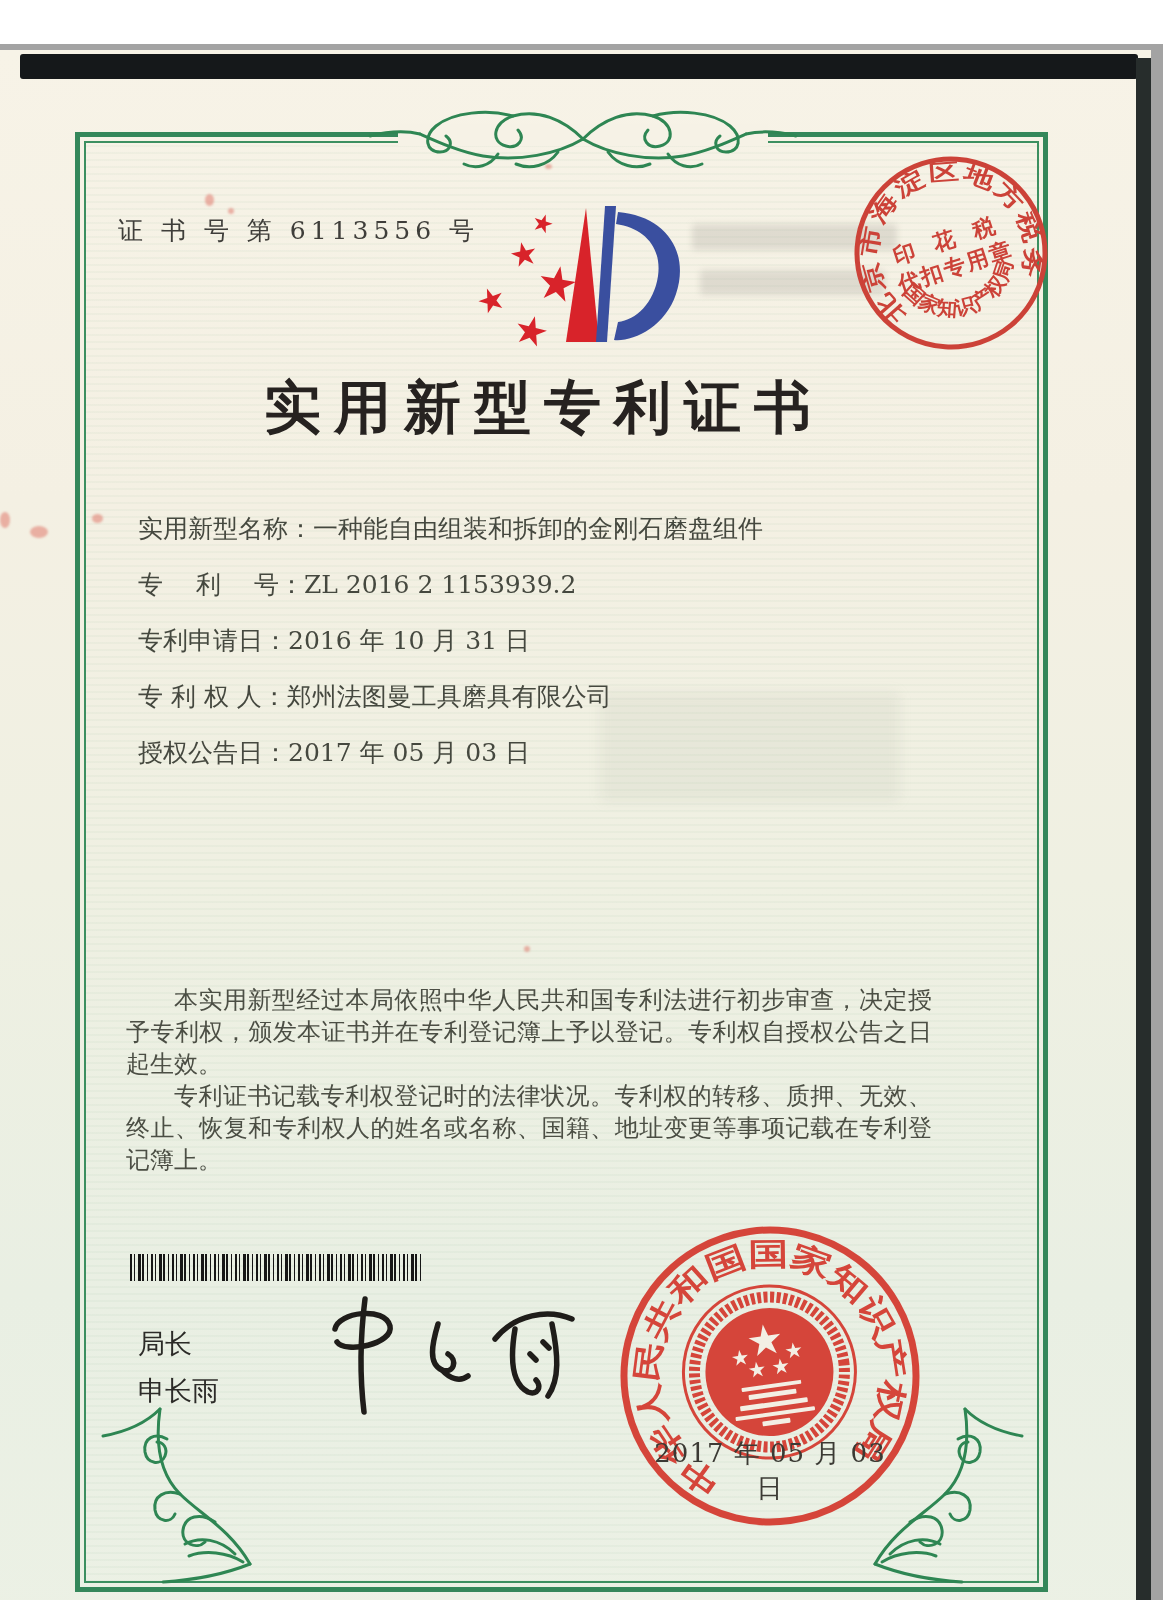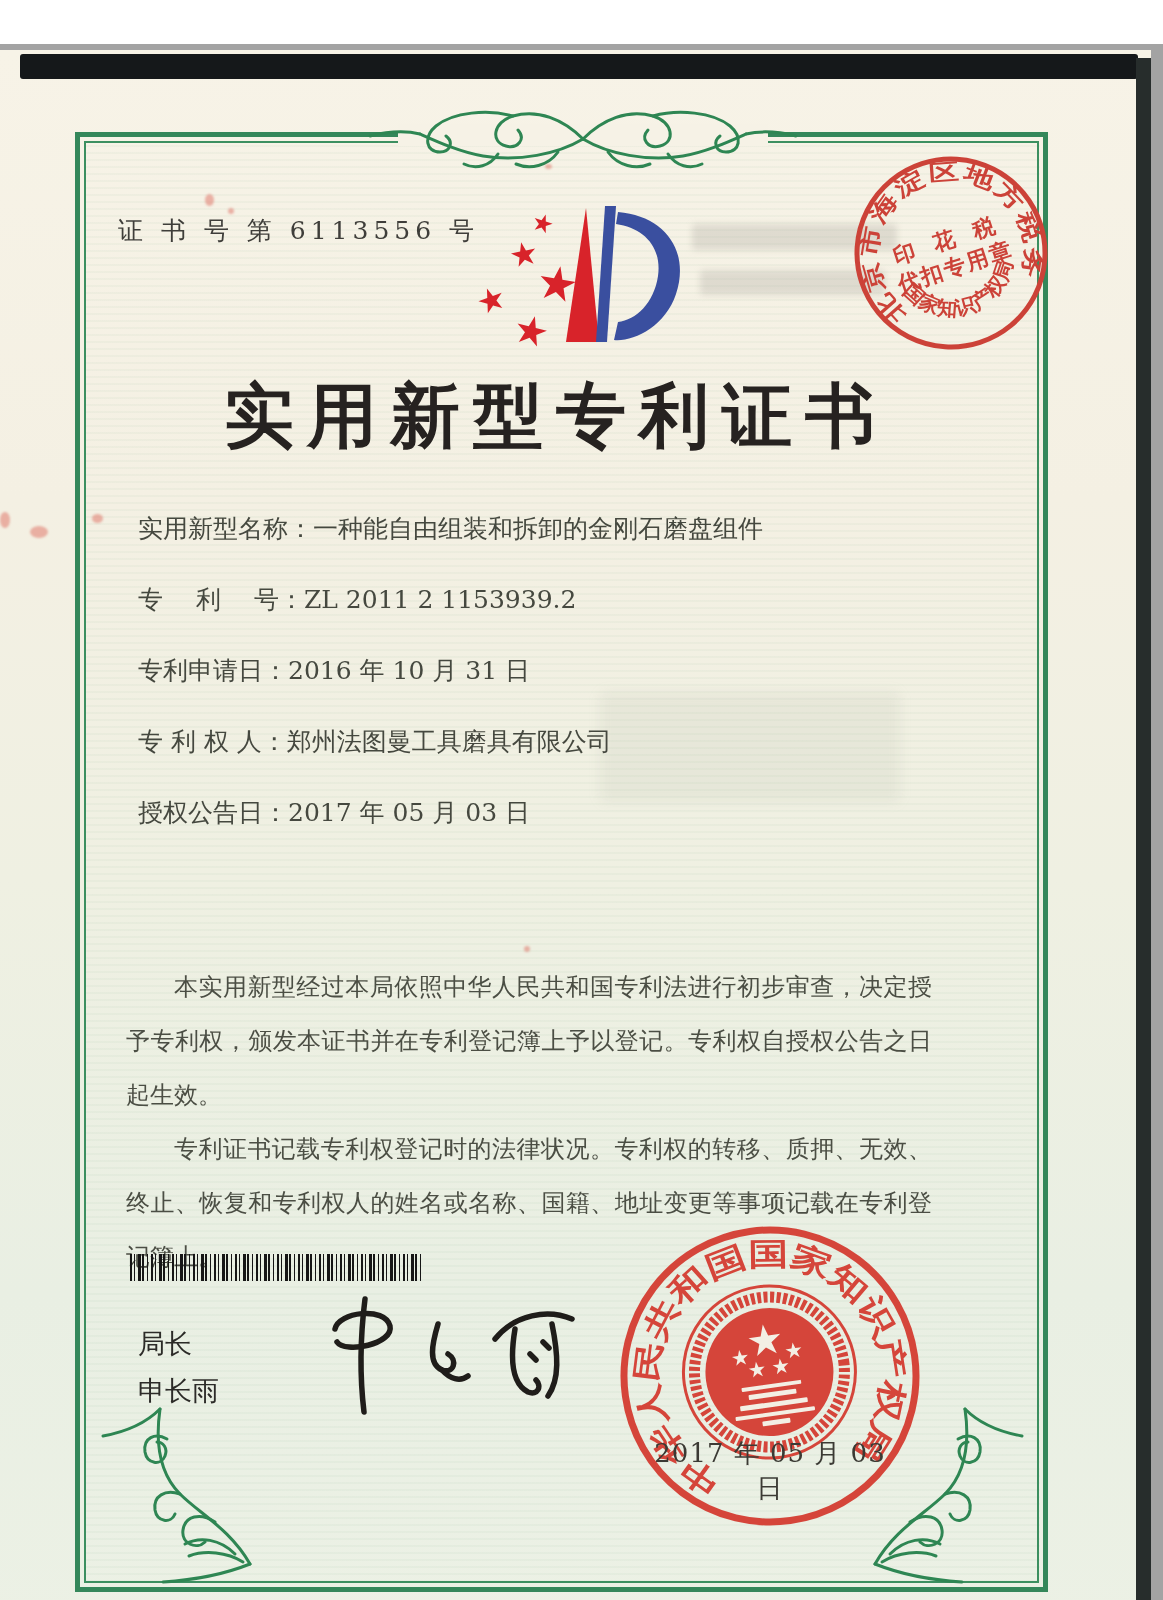--- a/index.html
+++ b/index.html
@@ -16,27 +16,27 @@
   
   .frame-outer{position:absolute;left:75px;top:88px;width:963px;height:1450px;border:5px solid #34875a;}
   .frame-inner{position:absolute;inset:4px;border:2px solid #3c8f60;}
   .inner-tint{position:absolute;left:84px;top:97px;width:956px;height:1441px;
     background:repeating-linear-gradient(0deg,rgba(110,165,125,0.055) 0 2px,rgba(255,255,255,0) 2px 7px);}
 
   .orn{position:absolute;pointer-events:none;}
 
   
   .cert-no{position:absolute;left:118px;top:170px;font-size:25px;letter-spacing:5px;color:#3f3e3a;}
-  .title{position:absolute;left:156px;top:326px;width:800px;text-align:center;
-         font-size:70px;font-weight:bold;letter-spacing:13px;color:#262220;}
-  .fields{position:absolute;left:138px;top:468px;width:780px;display:flex;flex-direction:column;gap:38px;
+  .title{position:absolute;left:144px;top:326px;width:800px;text-align:center;
+         font-size:57px;font-weight:bold;letter-spacing:13px;color:#262220;}
+  .fields{position:absolute;left:138px;top:468px;width:780px;display:flex;flex-direction:column;gap:23px;
           font-size:25px;color:#45483f;}
   .frow{display:flex;line-height:33px;}
   .frow .lbl{white-space:pre;}
-  .paras{position:absolute;left:126px;top:916px;width:806px;font-size:24px;line-height:54px;
+  .paras{position:absolute;left:126px;top:940px;width:806px;font-size:24px;line-height:32px;
          text-align:justify;color:#4b4e44;}
   .paras p{margin:0;text-indent:2em;}
   .barcode{position:absolute;left:130px;top:1210px;width:292px;height:27px;
     background:repeating-linear-gradient(90deg,
       #161616 0 2px,rgba(0,0,0,0) 2px 4px,
       #161616 4px 5px,rgba(0,0,0,0) 5px 8px,
       #161616 8px 11px,rgba(0,0,0,0) 11px 12px,
       #161616 12px 14px,rgba(0,0,0,0) 14px 17px,
       #161616 17px 18px,rgba(0,0,0,0) 18px 21px);}
   .director{position:absolute;left:138px;top:1276px;font-size:27px;line-height:47px;color:#2c2b28;
@@ -146,21 +146,21 @@
 
   <div class="title">实用新型专利证书</div>
 
   <div class="fields">
     <div class="frow">
       <span class="lbl">实用新型名称：</span>
       <span class="val">一种能自由组装和拆卸的金刚石磨盘组件</span>
     </div>
     <div class="frow">
       <span class="lbl">专　 利 　号：</span>
-      <span class="val">ZL 2011 2 1153939.2</span>
+      <span class="val">ZL 2016 2 1153939.2</span>
     </div>
     <div class="frow">
       <span class="lbl">专利申请日：</span>
       <span class="val">2016 年 10 月 31 日</span>
     </div>
     <div class="frow">
       <span class="lbl">专 利 权 人：</span>
       <span class="val">郑州法图曼工具磨具有限公司</span>
     </div>
     <div class="frow">

